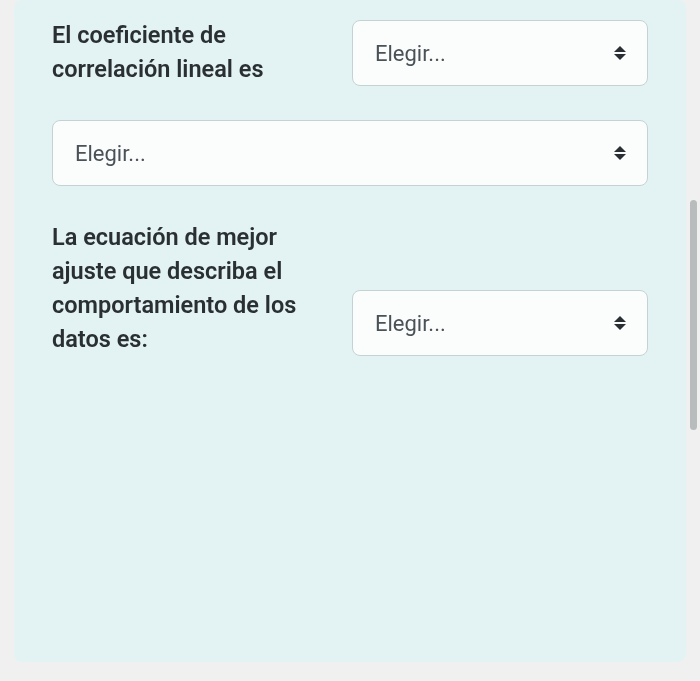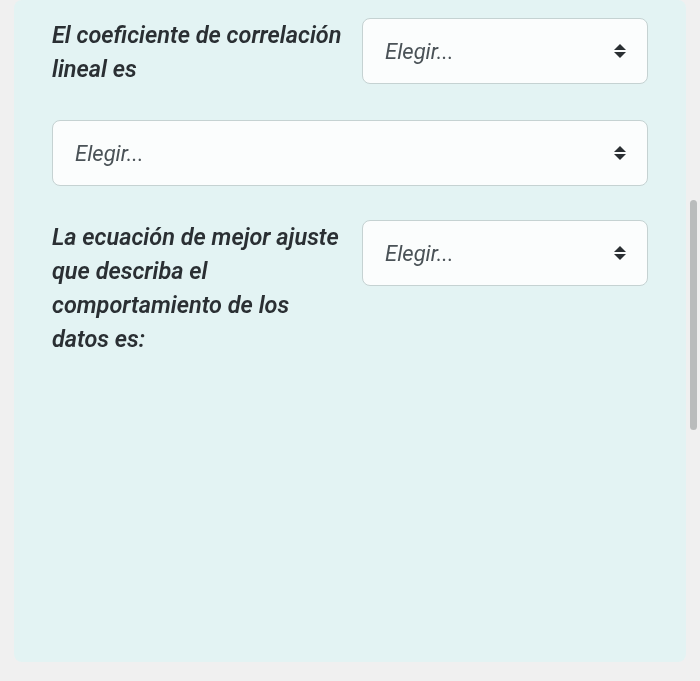--- a/index.html
+++ b/index.html
@@ -18,24 +18,23 @@
   .panel {
     background: #e3f3f3;
     border-radius: 8px;
     margin: 0 14px 18px 14px;
     padding: 18px 38px 44px 38px;
     height: 662px;
     position: relative;
   }
   .row {
     display: flex;
-    align-items: flex-start;
-    gap: 20px;
+    align-items: flex-end;
+    gap: 10px;
     margin-bottom: 34px;
-    font-style: italic;
   }
   .row:last-child {
     margin-bottom: 16px;
   }
   .label {
     flex: 0 0 290px;
     font-size: 23.5px;
     font-weight: 600;
     color: #2a2f33;
     line-height: 1.45;

